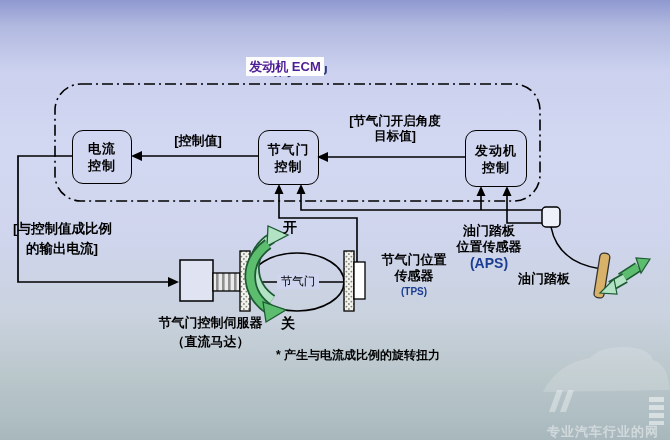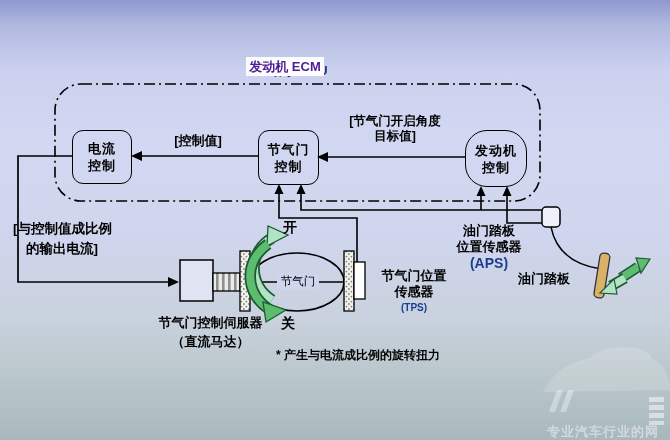--- a/index.html
+++ b/index.html
@@ -124,21 +124,21 @@
   <div id="ecm-label" class="abs" style="left:246px;top:57px;width:78px;height:19px;">发动机 ECM</div>
 
   <div class="box htm" style="left:72px;top:130px;width:58px;height:52px;">
     <span>电流</span>
     <span>控制</span>
   </div>
   <div class="box htm" style="left:258px;top:130px;width:59px;height:53px;">
     <span>节气门</span>
     <span>控制</span>
   </div>
-  <div class="box htm" style="left:465px;top:130px;width:60px;height:55px;border-radius:22px;">
+  <div class="box htm" style="left:465px;top:130px;width:60px;height:55px;">
     <span>发动机</span>
     <span>控制</span>
   </div>
 
   <div class="abs lbl ctr htm" style="left:160px;top:132px;width:76px;font-size:13px;">[控制值]</div>
 
   <div class="abs htm ctr" style="left:345px;top:114px;width:100px;font-weight:bold;font-size:12.5px;line-height:15px;color:#000;">
     <div>[节气门开启角度</div>
     <div>目标值]</div>
   </div>
@@ -151,21 +151,21 @@
   <div class="abs lbl htm" style="left:283px;top:219px;font-size:14px;">开</div>
   <div class="abs lbl htm" style="left:281px;top:315px;font-size:14px;">关</div>
 
   <div class="abs ctr htm" style="left:277px;top:274px;width:42px;font-size:11.5px;background:#cfd5ee;color:#000;">节气门</div>
 
   <div class="abs ctr htm" style="left:118px;top:313px;width:185px;font-weight:bold;font-size:13px;line-height:19px;color:#000;">
     <div>节气门控制伺服器</div>
     <div>（直流马达）</div>
   </div>
 
-  <div class="abs ctr htm" style="left:368px;top:252px;width:92px;font-weight:bold;font-size:13px;line-height:16px;color:#000;margin-top:16px;">
+  <div class="abs ctr htm" style="left:368px;top:252px;width:92px;font-weight:bold;font-size:13px;line-height:16px;color:#000;">
     <div>节气门位置</div>
     <div>传感器</div>
     <div class="blue" style="font-size:10px;">(TPS)</div>
   </div>
 
   <div class="abs ctr htm" style="left:443px;top:223px;width:92px;font-weight:bold;font-size:13px;line-height:16px;color:#000;">
     <div>油门踏板</div>
     <div>位置传感器</div>
     <div class="blue" style="font-size:14px;">(APS)</div>
   </div>

